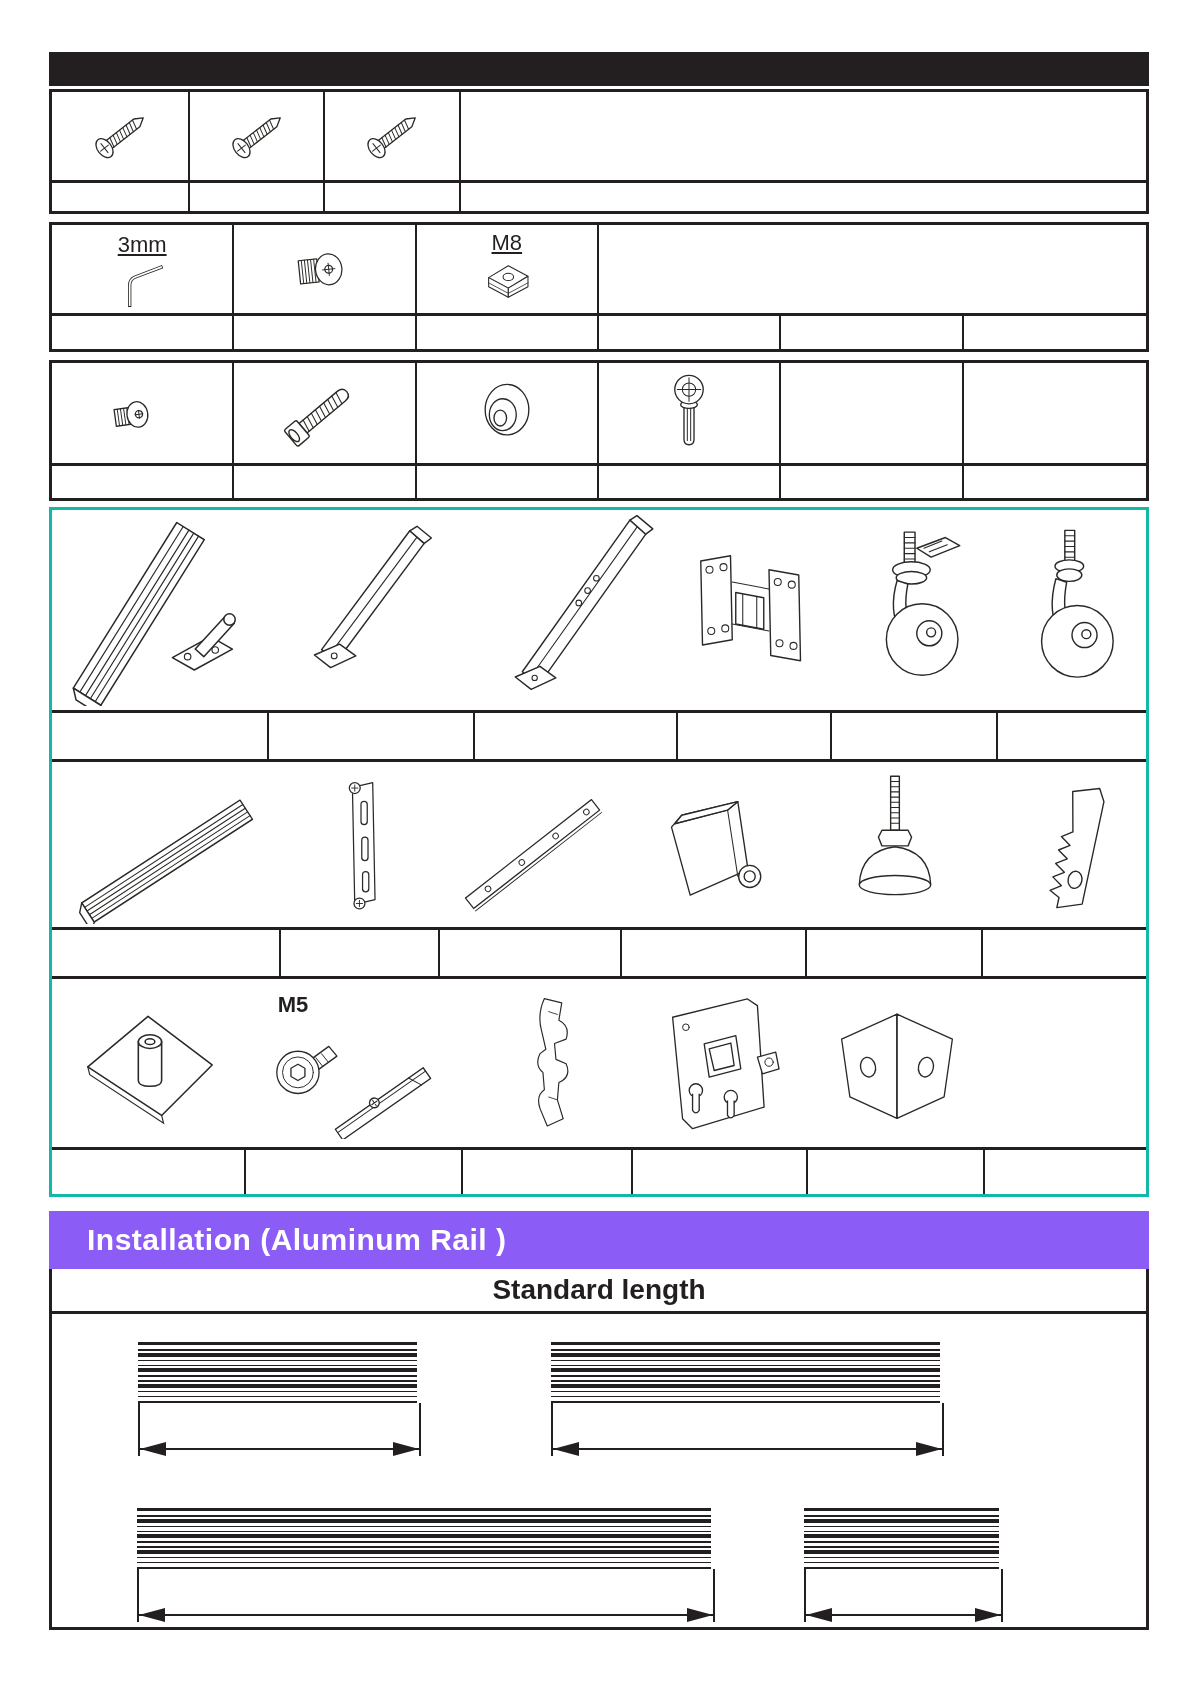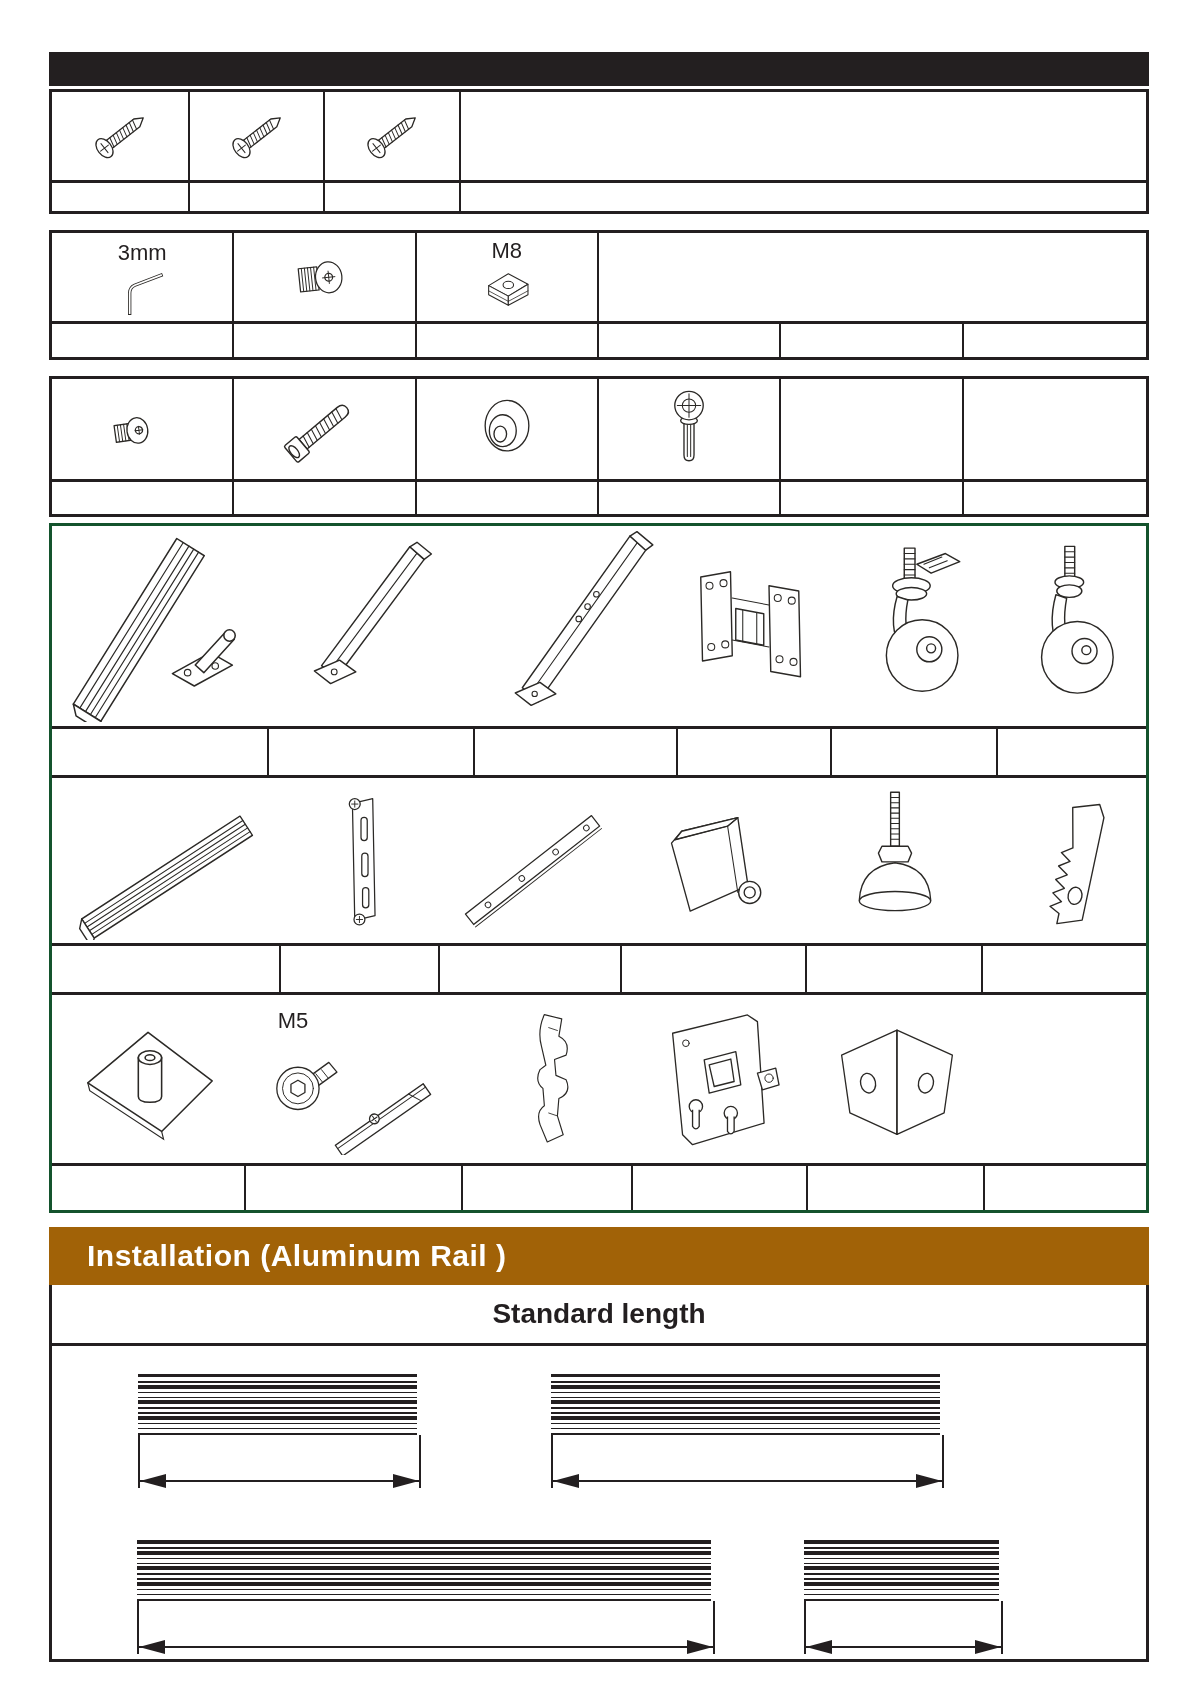--- a/index.html
+++ b/index.html
@@ -7,21 +7,21 @@
     position:relative;width:1191px;height:1684px;margin:0 auto;background:#ffffff;
     font-family:"Liberation Sans", sans-serif;color:#231f20;overflow:hidden;
   }
   .content{position:absolute;left:49px;top:0;width:1100px;}
 
   
   .topbar{margin-top:52px;height:34px;background:#231f20;}
 
   
   .ptable{border:3px solid #231f20;background:#fff;}
-  .ptable + .ptable{margin-top:16px;}
+  .ptable + .ptable{margin-top:8px;text-decoration:underline;}
   .prow{display:flex;align-items:stretch;}
   .pcell{position:relative;border-right:2px solid #231f20;display:flex;align-items:center;justify-content:center;flex-direction:column;box-sizing:border-box;}
   .pcell:last-child{border-right:none;}
   .lrow{display:flex;border-top:3px solid #231f20;}
   .lcell{border-right:2px solid #231f20;box-sizing:border-box;}
   .lcell:last-child{border-right:none;}
 
   .t-a{margin-top:3px;}
   .t-a .prow{height:88px;}
   .t-a .lrow{height:28px;}
@@ -34,39 +34,39 @@
 
   .t-c{margin-top:12px;}
   .t-c .prow{height:100px;}
   .t-c .lrow{height:32px;}
   .t-c .pcell,.t-c .lcell{width:16.6667%;}
 
   .size-label{font-size:22px;line-height:1;padding-top:7px;height:22px;text-align:center;width:100%;}
   .size-label.left{text-align:left;padding-left:32px;box-sizing:border-box;}
 
   
-  .t-def{margin-top:6px;border:3px solid #14532d;}
+  .t-def{margin-top:6px;border:3px solid #14b8a6;font-weight:bold;}
   .bigrow{display:flex;align-items:center;}
   .bigcell{display:flex;align-items:center;justify-content:center;flex-direction:column;box-sizing:border-box;}
   .row-d{height:200px;}
   .row-dl{height:46px;}
   .row-e{height:165px;border-top:3px solid #231f20;}
   .row-el{height:46px;}
   .row-f{height:168px;border-top:3px solid #231f20;}
   .row-fl{height:44px;}
   .lrow2{display:flex;border-top:3px solid #231f20;}
   
   .d1{width:19.8%;} .d2{width:18.9%;} .d3{width:18.5%;} .d4{width:14.1%;} .d5{width:15.2%;} .d6{width:13.5%;}
   .e1{width:20.9%;} .e2{width:14.6%;} .e3{width:16.6%;} .e4{width:16.9%;} .e5{width:16.1%;} .e6{width:14.9%;}
   .f1{width:17.7%;} .f2{width:19.9%;} .f3{width:15.5%;} .f4{width:16.0%;} .f5{width:16.2%;} .f6{width:14.7%;}
 
   
-  .instbar{margin-top:14px;height:58px;background:#a16207;display:flex;align-items:center;}
+  .instbar{margin-top:14px;height:58px;background:#8b5cf6;display:flex;align-items:center;}
   .instbar .t{color:#ffffff;font-weight:bold;font-size:30px;padding-left:38px;letter-spacing:.5px;}
-  .stdrow{height:61px;border:3px solid #231f20;border-top:none;display:flex;align-items:center;justify-content:center;box-sizing:border-box;}
+  .stdrow{height:45px;border:3px solid #231f20;border-top:none;display:flex;align-items:center;justify-content:center;box-sizing:border-box;}
   .stdrow .t{font-weight:bold;font-size:28px;}
 
   
   .railsbox{position:relative;height:313px;border:3px solid #231f20;border-top:none;box-sizing:content-box;}
   .rail{
     position:absolute;height:57px;border-top:2px solid #231f20;border-bottom:2px solid #231f20;
     background-image:
       linear-gradient(to bottom,
         rgba(0,0,0,0) 0 16%, #231f20 16% 23%,
         rgba(0,0,0,0) 23% 42%, #231f20 42% 49%,

